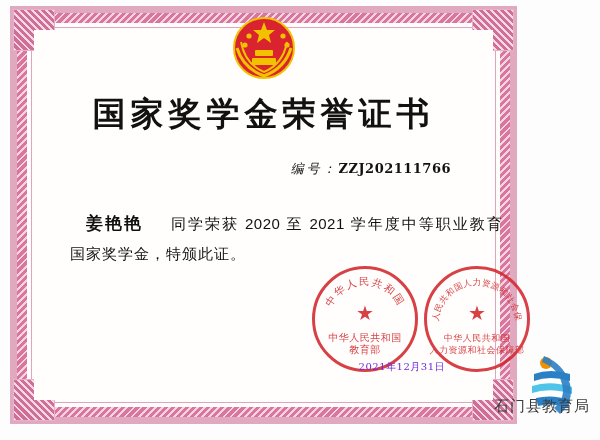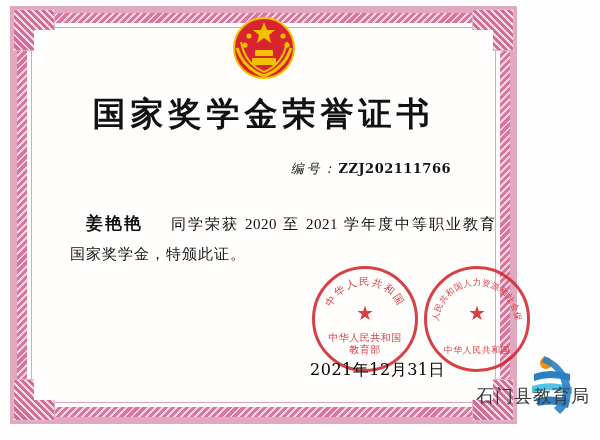--- a/index.html
+++ b/index.html
@@ -142,21 +142,21 @@
   .line1 { left: 52px; top: 182px; }
   .line2 { left: 36px; top: 215px; letter-spacing: 1px; }
 
   .name {
     font-weight: bold;
     font-size: 17px;
     letter-spacing: 2px;
     margin-right: 28px;
   }
   .seg { letter-spacing: 2px; }
-  .yr  { font-family: Liberation Serif, serif; letter-spacing: 0.5px; padding: 0 6px; text-align: right; }
+  .yr  { font-family: Liberation Sans, sans-serif; letter-spacing: 0.5px; padding: 0 6px; text-align: right; }
 
   
   .seal {
     position: absolute;
     width: 106px;
     height: 106px;
     border-radius: 50%;
     border: 3px solid #d2282e;
     box-sizing: border-box;
     opacity: 0.88;
@@ -188,40 +188,40 @@
     line-height: 12px;
     letter-spacing: 0.5px;
   }
   .seal-2 .bottom-text { font-size: 9px; }
 
   
   .date {
     position: absolute;
     right: 48px;
     top: 330px;
-    font-size: 16px;
-    color: #000000;
+    font-size: 10px;
+    color: #6d28d9;
     font-family: "DejaVu Serif", "Liberation Serif", serif;
     letter-spacing: 0.5px;
     white-space: nowrap;
   }
 
   
   .watermark {
     position: absolute;
     right: 4px;
     bottom: 2px;
     width: 150px;
     height: 86px;
   }
   .wm-text {
     position: absolute;
     right: 6px;
-    bottom: 30px;
-    font-size: 18px;
+    bottom: 22px;
+    font-size: 15px;
     color: #3a3a3a;
     letter-spacing: 1px;
     font-family: "DejaVu Serif", "Liberation Serif", serif;
     white-space: nowrap;
   }
   .wm-url {
     position: absolute;
     right: 6px;
     bottom: 5px;
     font-size: 11px;
@@ -299,20 +299,21 @@
           <defs>
             <path id="arc2" d="M 12,58 A 41,41 0 0 1 94,58" fill="none"></path>
           </defs>
           <text font-family="DejaVu Serif, serif" font-size="9" fill="#d2282e" letter-spacing="0.5">
             <textPath href="#arc2" startOffset="50%" text-anchor="middle">中华人民共和国人力资源和社会保障部</textPath>
           </text>
         </svg>
         <div class="star">★</div>
         <div class="bottom-text">
           <div>中华人民共和国</div>
+          <div>人力资源和社会保障部</div>
         </div>
       </div>
 
       <div class="date">2021年12月31日</div>
 
     </div>
   </div>
 
   <div class="watermark">
     <svg width="150" height="86" viewBox="0 0 150 86" xmlns="http://www.w3.org/2000/svg">

